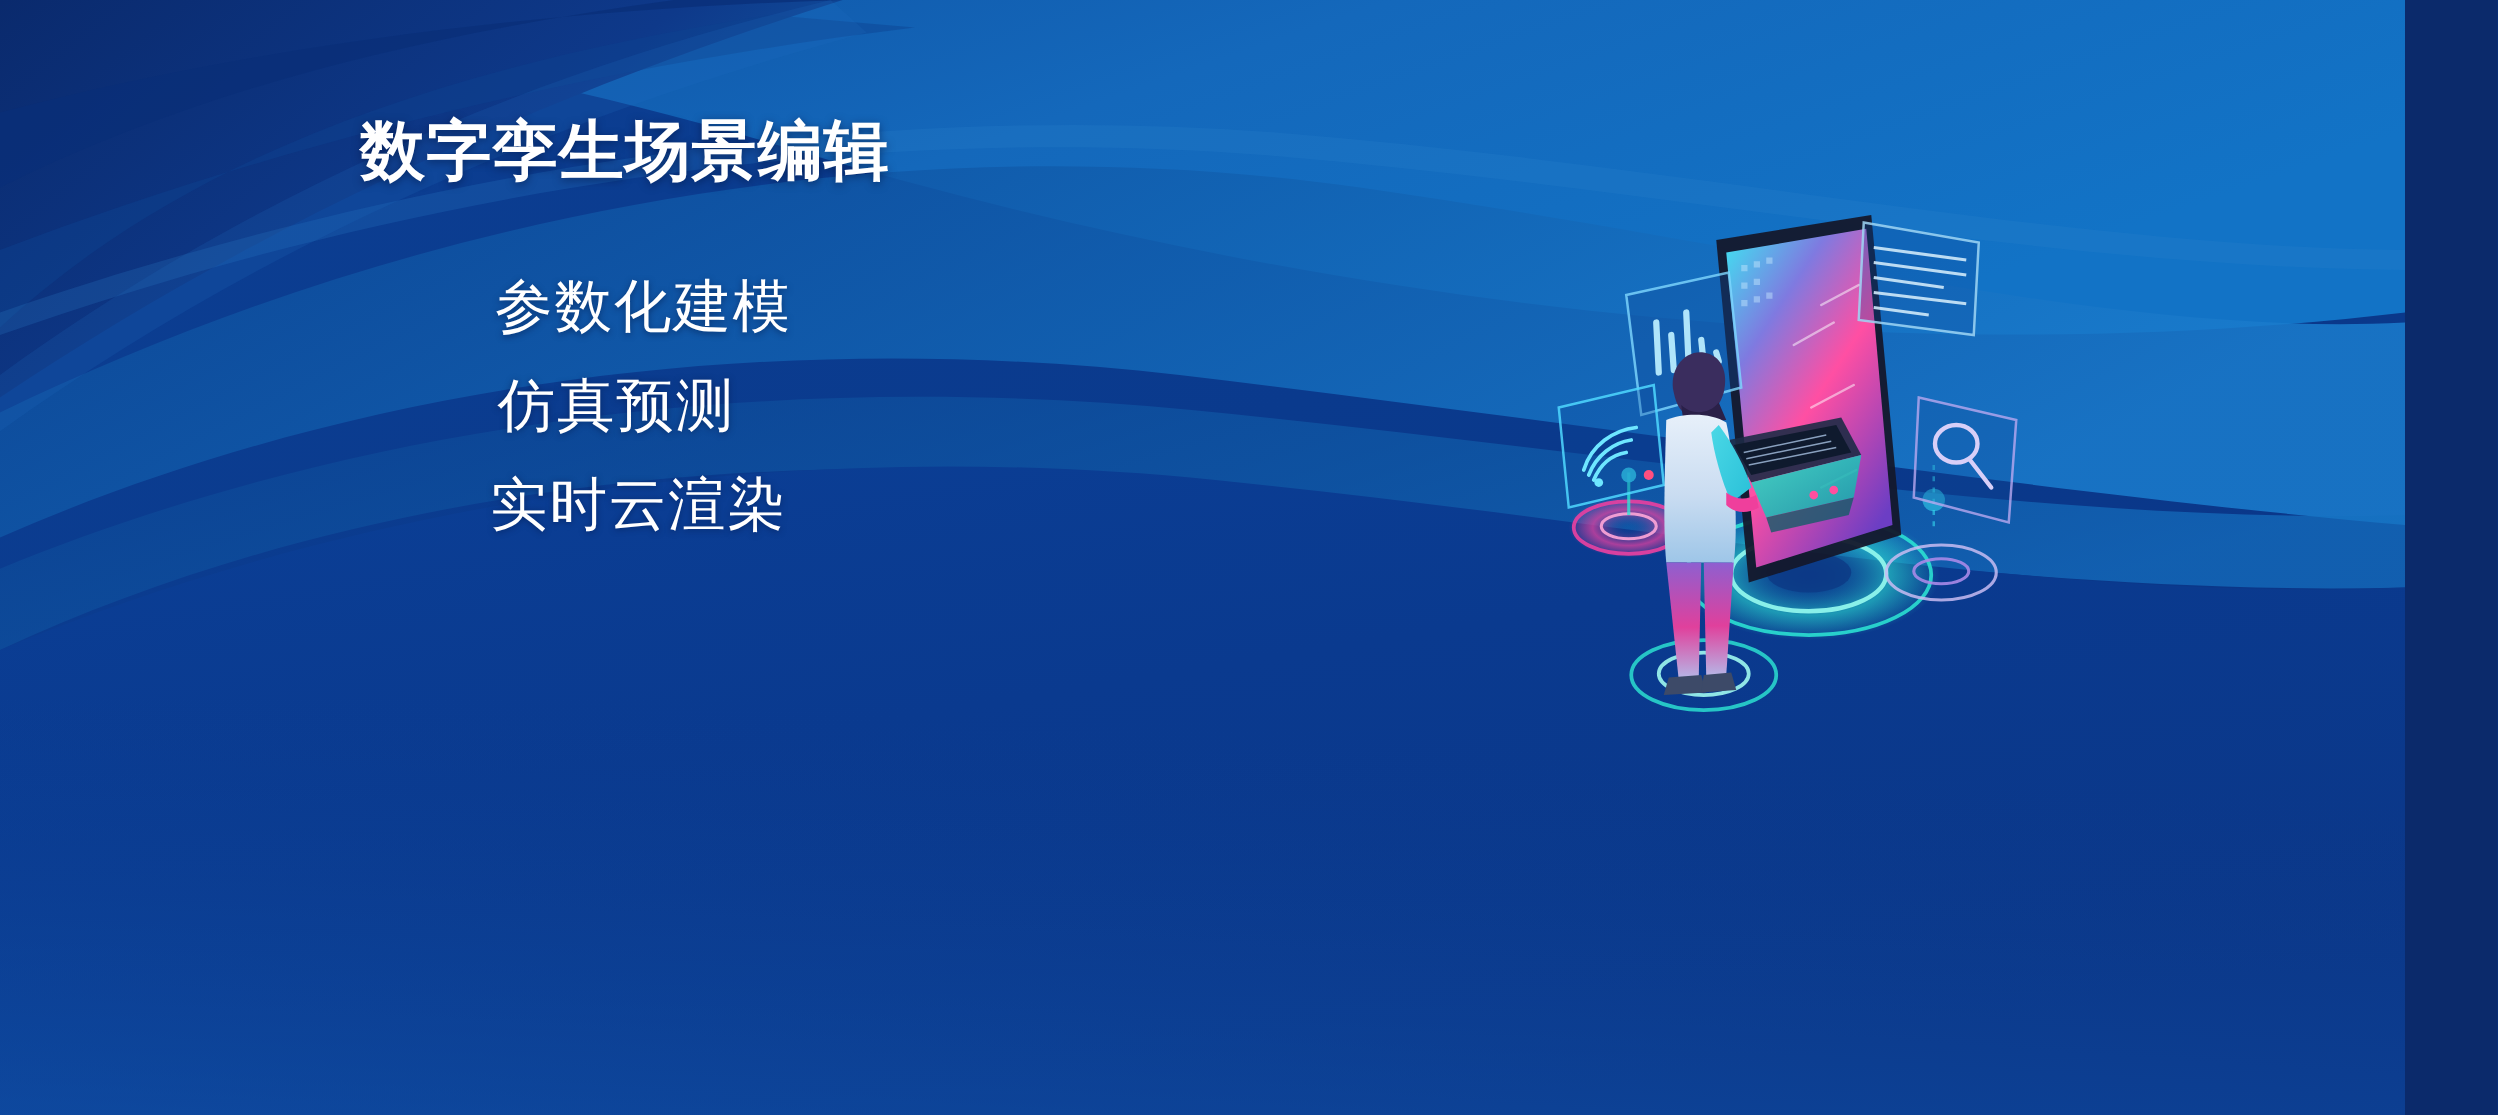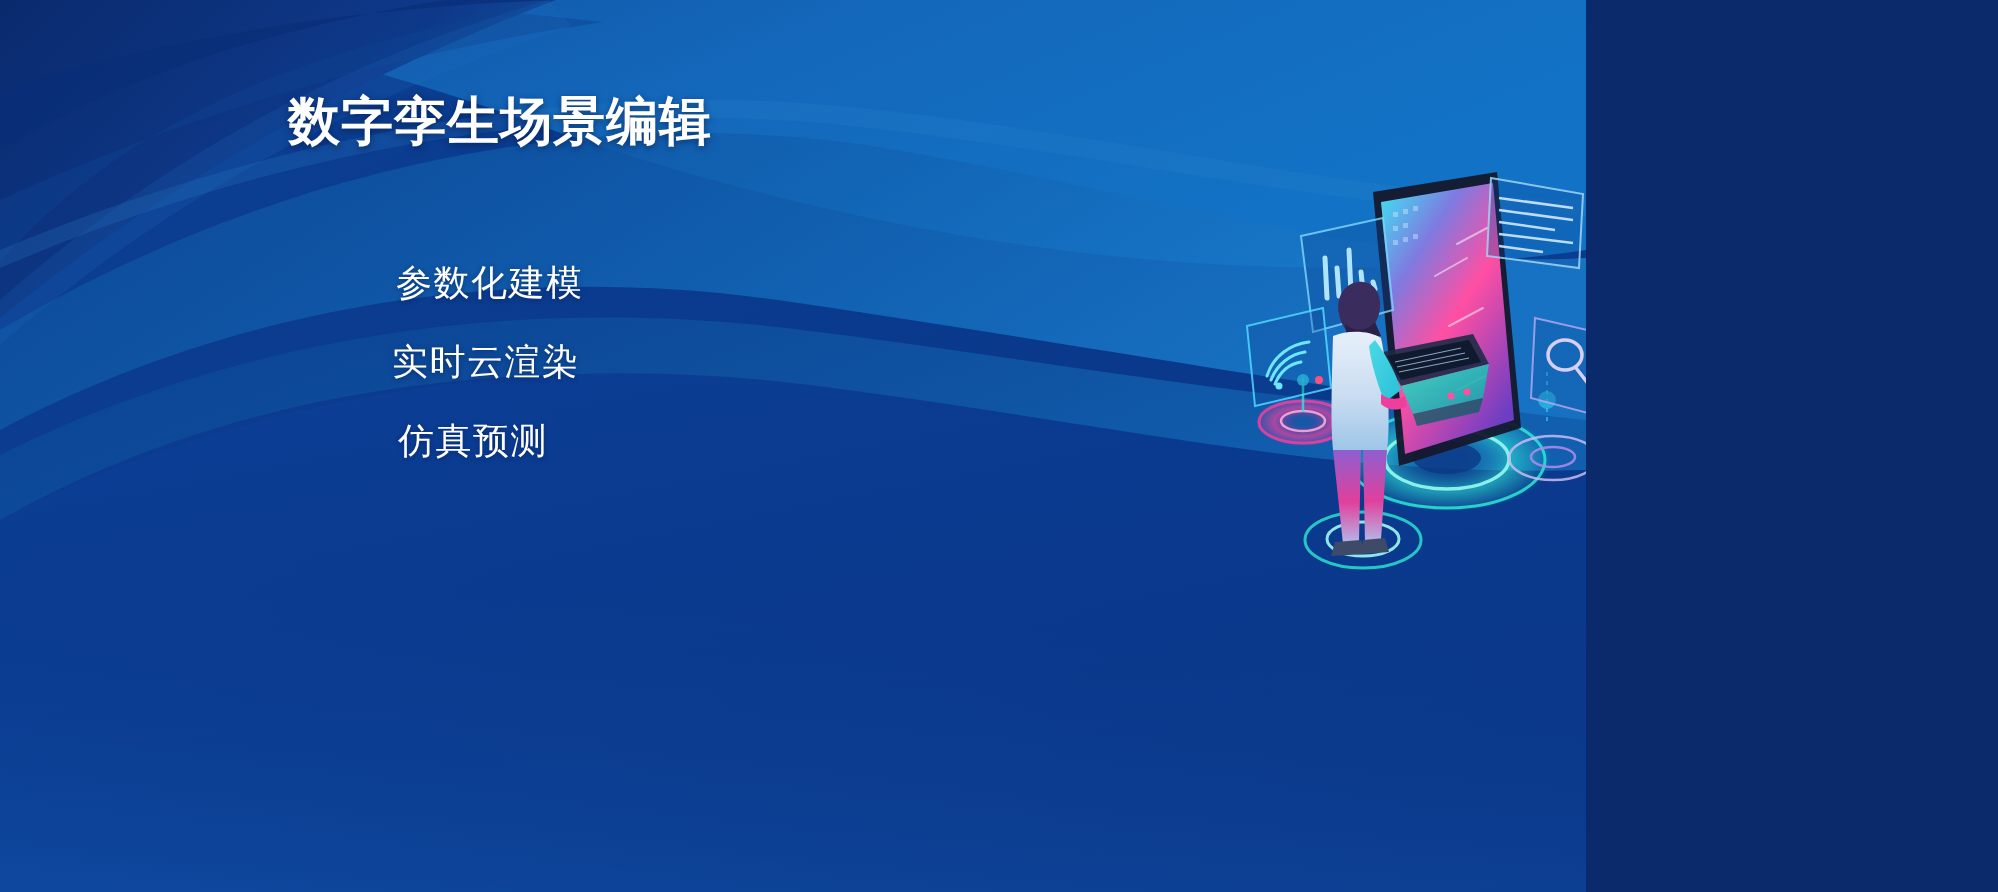--- a/index.html
+++ b/index.html
@@ -3,21 +3,21 @@
 <meta charset="utf-8">
 <title>数字孪生场景编辑</title>
 <style>
   html, body {
     margin: 0;
     padding: 0;
     background: #0b2a6b;
   }
   #slide {
     position: relative;
-    width: 1586px;
+    width: 1924px;
     height: 892px;
     overflow: hidden;
     font-family: "Liberation Sans", "DejaVu Sans", sans-serif;
     background: #0b3d8f;
   }
 
   
   #bg-layer {
     position: absolute;
     inset: 0;
@@ -50,27 +50,27 @@
     position: absolute;
     left: 372px;
     top: 222px;
     z-index: 20;
     margin: 0;
     padding: 0;
     list-style: none;
   }
   .feature-item {
     color: #ffffff;
-    font-size: 36px;
+    font-size: 46px;
     line-height: 1;
     letter-spacing: 1.5px;
     white-space: nowrap;
     height: 79px;
     display: flex;
-    align-items: flex-end;
+    align-items: flex-start;
     text-shadow: 0 1px 5px rgba(3, 20, 62, 0.5);
   }
   .feature-item.indent-0 { padding-left: 24px; }
   .feature-item.indent-1 { padding-left: 26px; }
   .feature-item.indent-2 { padding-left: 20px; }
   .feature-item.indent-3 { padding-left: 18px; }
 
   
   #illustration {
     position: absolute;
@@ -147,25 +147,25 @@
   </svg>
 
   <div id="title-block">
     <h1 id="slide-title">数字孪生场景编辑</h1>
   </div>
 
   <ul id="feature-list">
     <li class="feature-item indent-0">
       <span>参数化建模</span>
     </li>
+    <li class="feature-item indent-1">
+      <span>仿真预测</span>
+    </li>
     <li class="feature-item indent-2">
       <span>实时云渲染</span>
-    </li>
-    <li class="feature-item indent-1">
-      <span>仿真预测</span>
     </li>
   </ul>
 
   <div id="illustration">
     <svg viewBox="0 0 400 430">
       <defs>
         <linearGradient id="scr" x1="0" y1="0" x2="0.75" y2="1">
           <stop offset="0%" stop-color="#3ce7f2"></stop>
           <stop offset="30%" stop-color="#7f7ae0"></stop>
           <stop offset="58%" stop-color="#ff4fa3"></stop>

